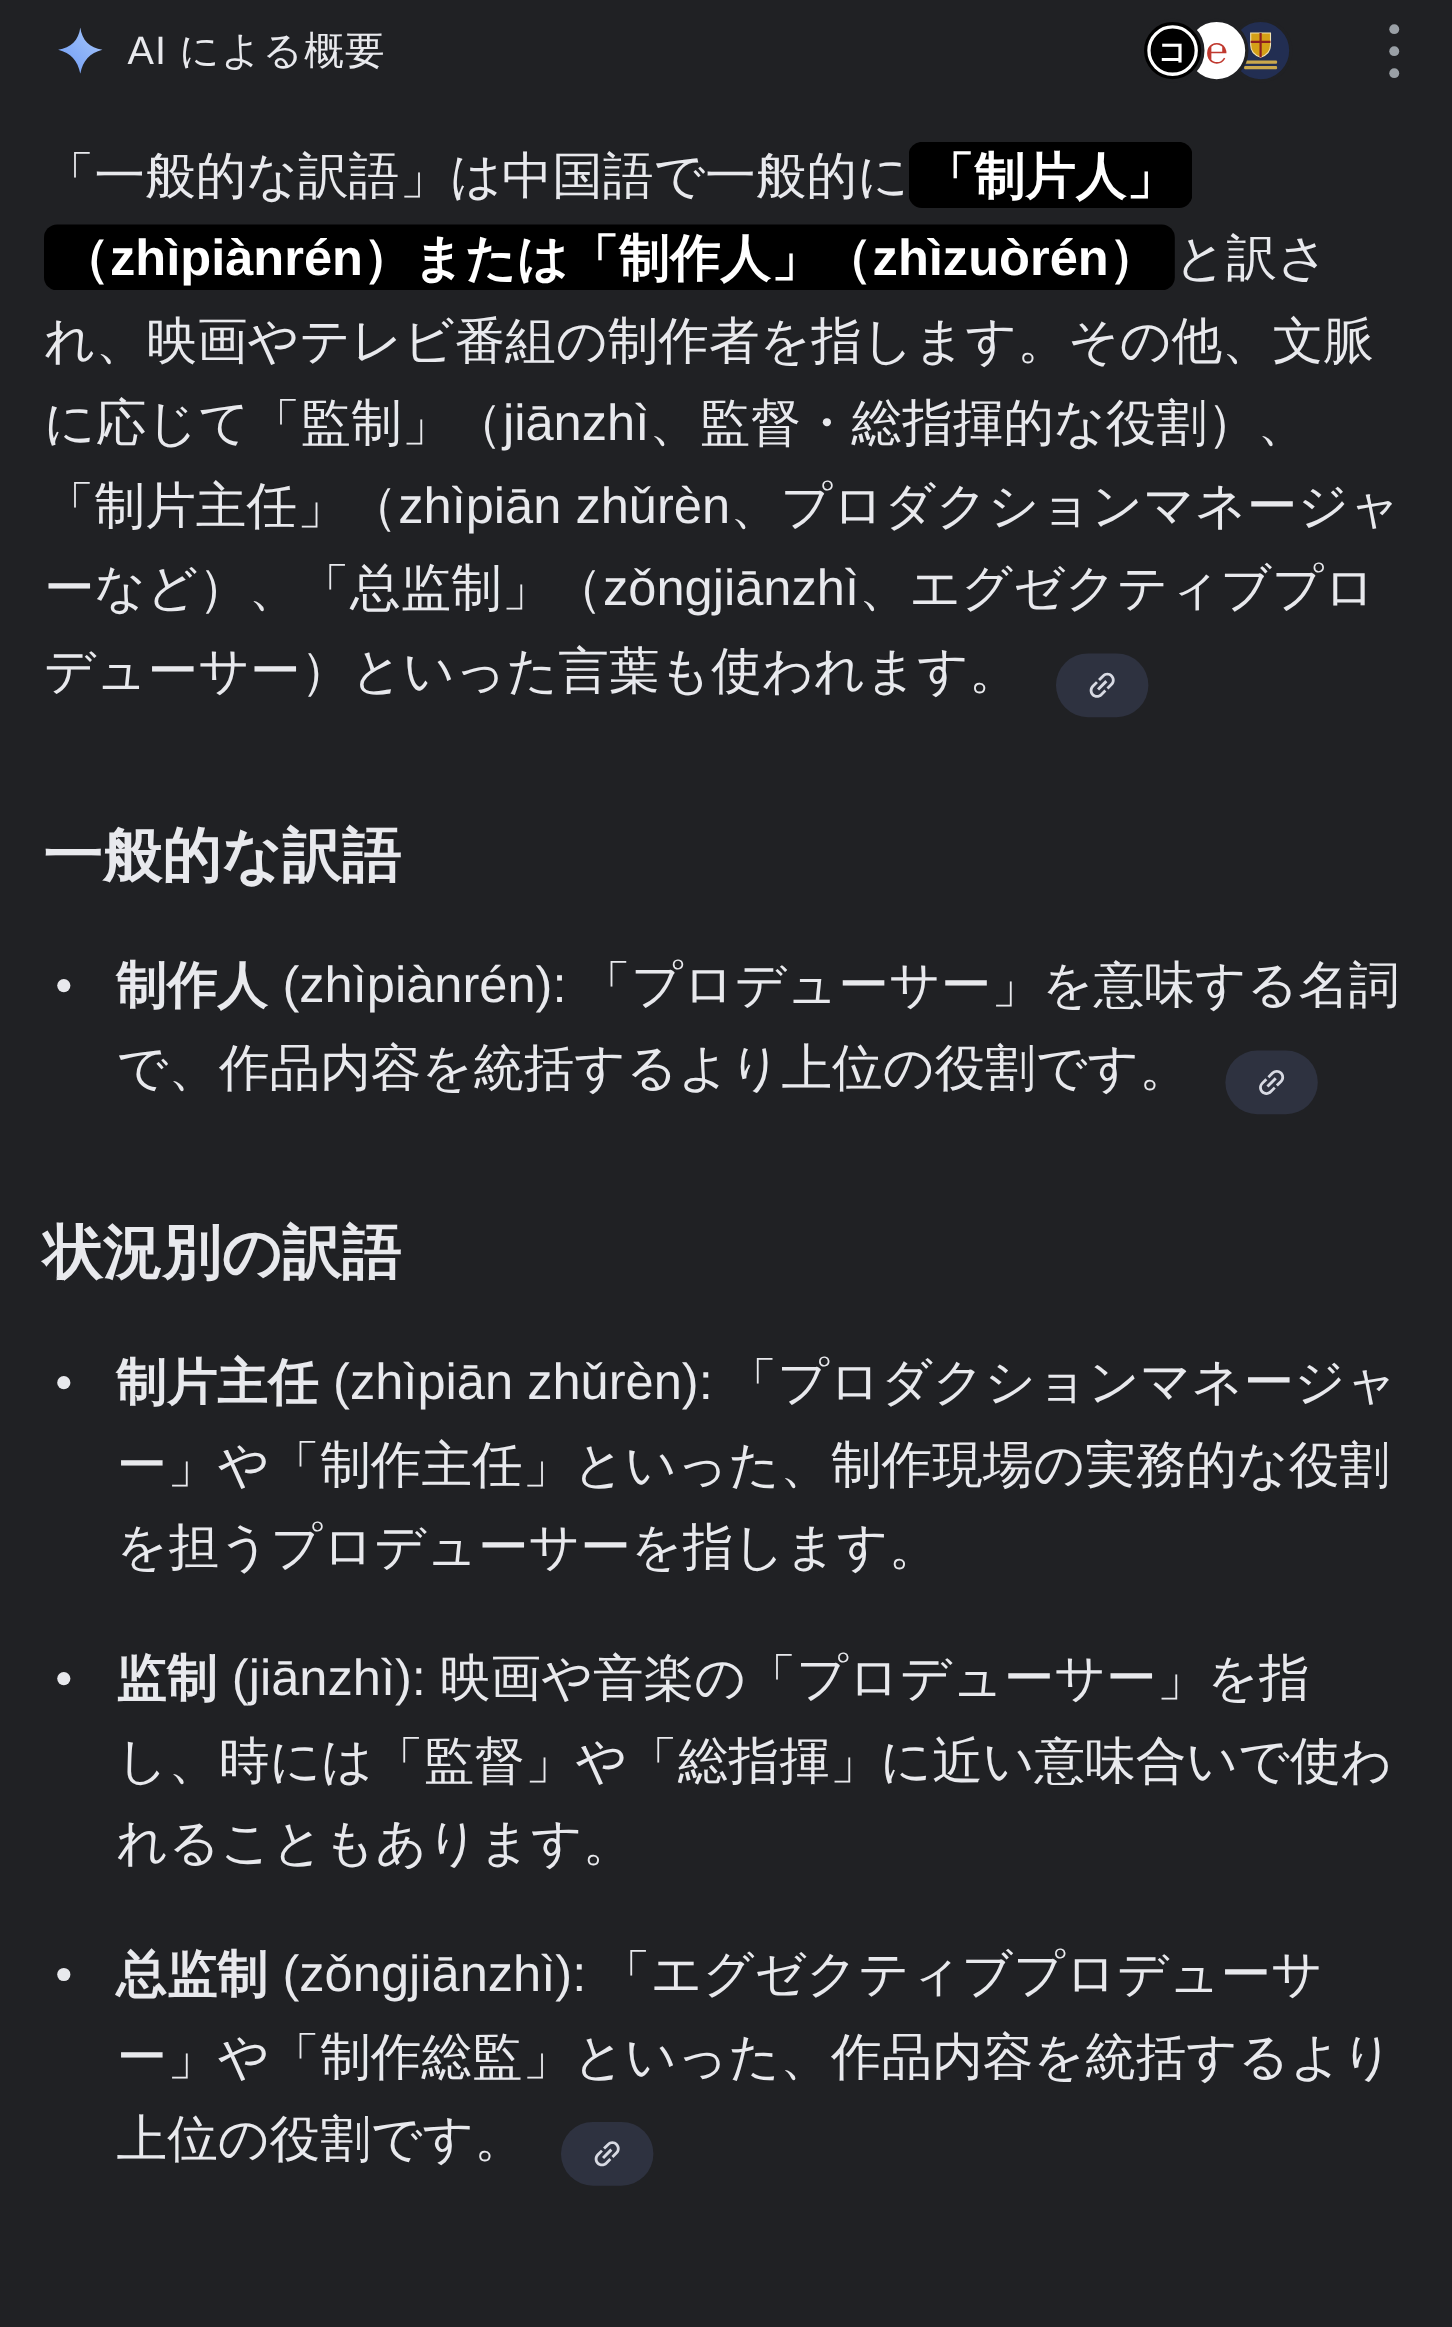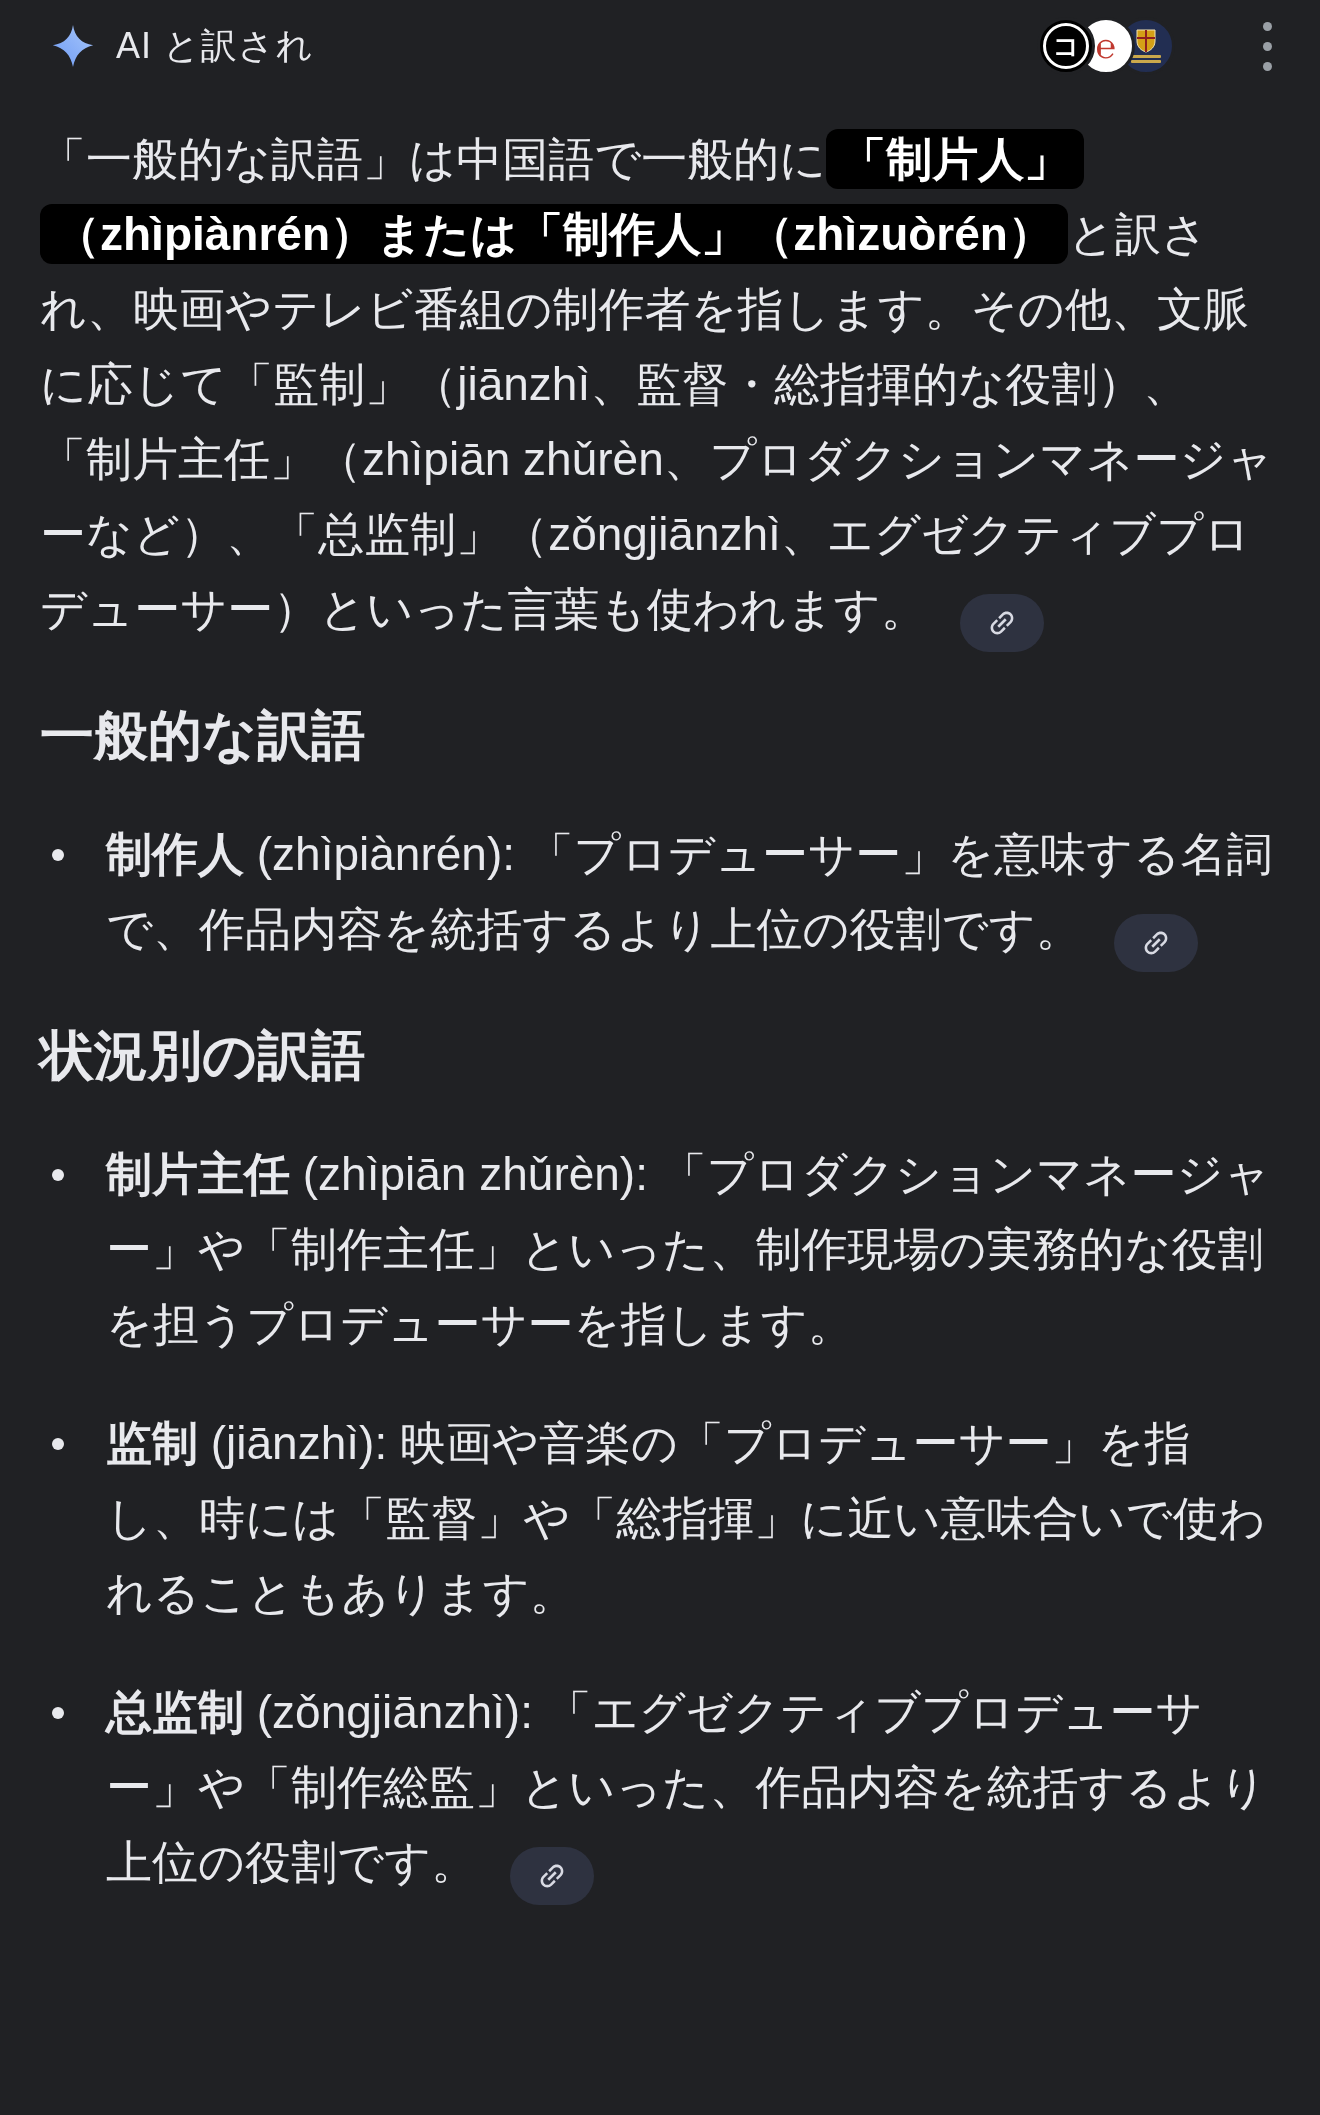--- a/index.html
+++ b/index.html
@@ -41,21 +41,21 @@
   
   .chip{
     display:inline-flex;align-items:center;justify-content:center;
     height:58px;min-width:84px;padding:0 24px;margin-left:20px;
     background:#2e3240;border:none;border-radius:30px;cursor:pointer;
     vertical-align:-14px;
   }
   .chip svg{width:32px;height:32px;fill:#d8dae3;transform:rotate(-45deg);}
 
   
-  h2{font-size:54px;font-weight:700;color:#e8e9ed;margin:48px 0 26px 0;}
+  h2{font-size:54px;font-weight:700;color:#e8e9ed;margin:89px 0 26px 0;}
   ul{list-style:none;margin:0;padding:0;}
   li{
     position:relative;padding-left:66px;margin-top:44px;
     font-size:46px;line-height:75px;color:#e8e9ed;
   }
   li::before{
     content:"";position:absolute;left:12px;top:32px;
     width:12px;height:12px;border-radius:50%;background:#e8e9ed;
   }
   .term{font-weight:700;}
@@ -69,21 +69,21 @@
   <div class="header">
     <svg class="sparkle" viewBox="0 0 24 24">
       <defs>
         <linearGradient id="sg" x1="0" y1="1" x2="1" y2="0">
           <stop offset="0" stop-color="#6e9bf5"></stop>
           <stop offset="1" stop-color="#a8c7fa"></stop>
         </linearGradient>
       </defs>
       <path d="M12 0c.85 6.6 4.9 10.65 11.5 11.5C16.9 13.35 13.35 16.9 12 24 10.65 16.9 7.1 13.35.5 11.5 7.1 10.65 11.15 6.6 12 0z" fill="url(#sg)"></path>
     </svg>
-    <span class="header-title">AI と訳され</span>
+    <span class="header-title">AI による概要</span>
 
     <div class="header-right">
       <div class="avatars">
         <div class="av av1">
           <span class="ring">
               <span class="glyph">コ</span>
             </span>
         </div>
         <div class="av av2">
           <span class="glyph">℮</span>

